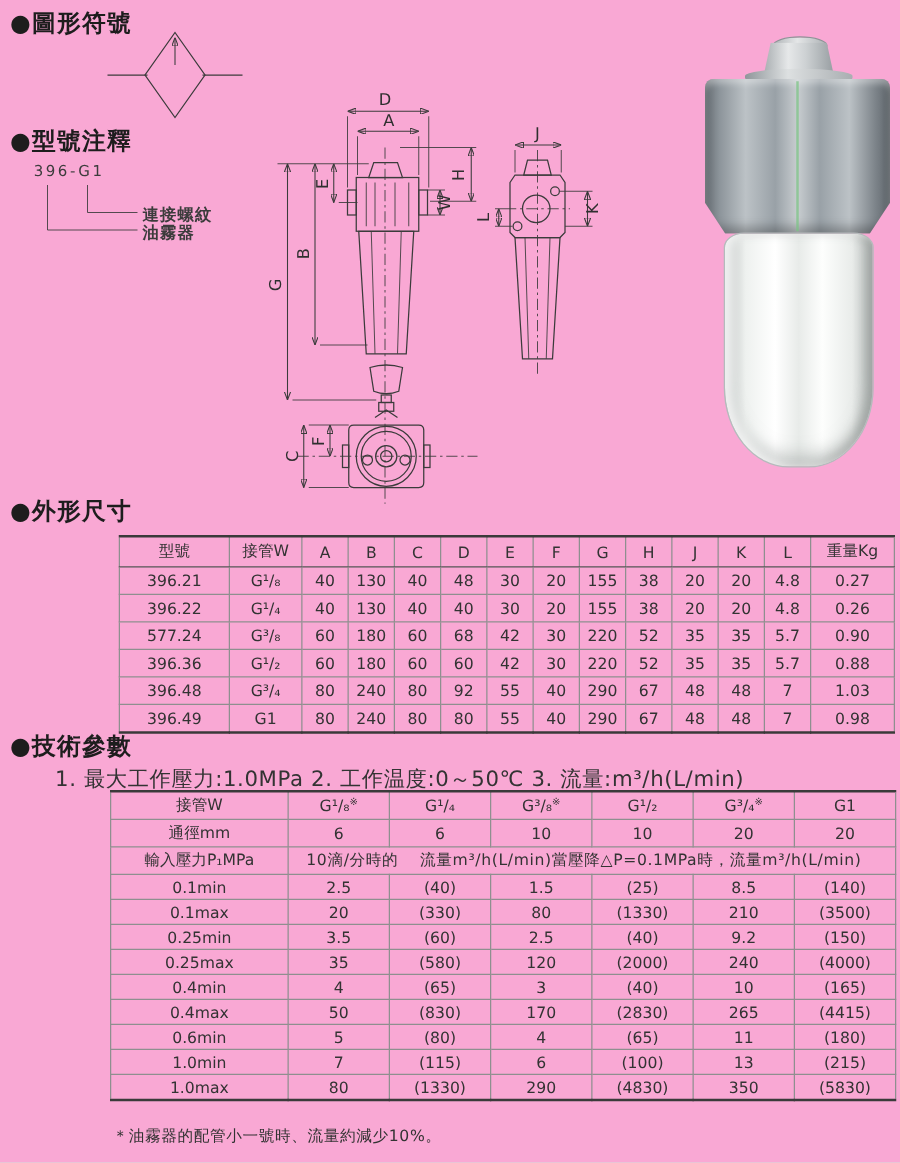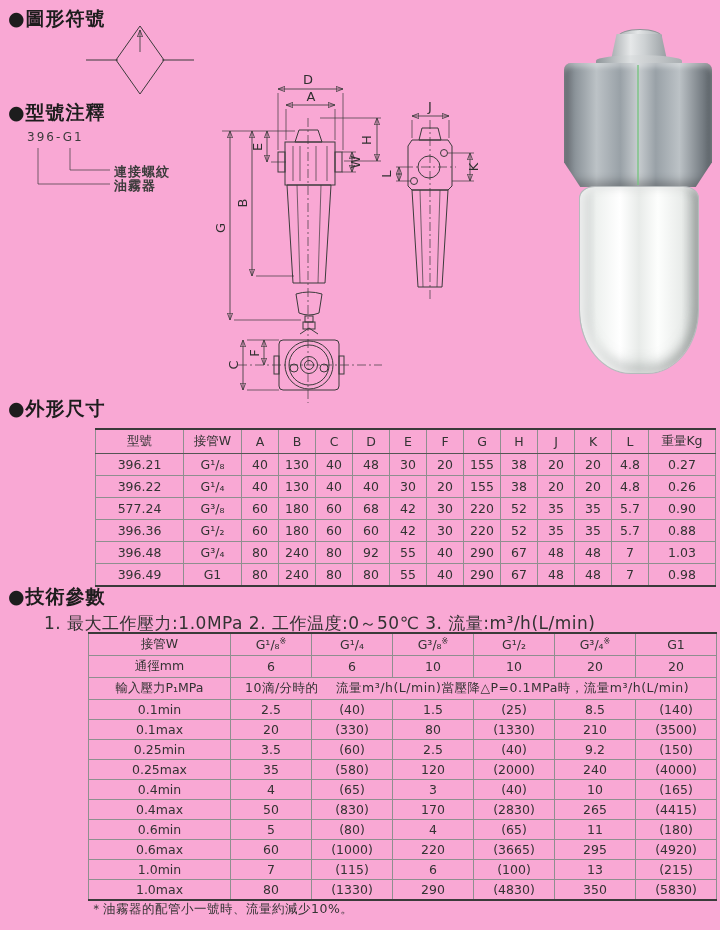--- a/index.html
+++ b/index.html
@@ -440,29 +440,20 @@
         </tr>
         <tr class="grp">
           <td>0.6min</td>
           <td>5</td>
           <td>(80)</td>
           <td>4</td>
           <td>(65)</td>
           <td>11</td>
           <td>(180)</td>
         </tr>
-        <tr>
-          <td>0.6max</td>
-          <td>60</td>
-          <td>(1000)</td>
-          <td>220</td>
-          <td>(3665)</td>
-          <td>295</td>
-          <td>(4920)</td>
-        </tr>
         <tr class="grp">
           <td>1.0min</td>
           <td>7</td>
           <td>(115)</td>
           <td>6</td>
           <td>(100)</td>
           <td>13</td>
           <td>(215)</td>
         </tr>
         <tr>

